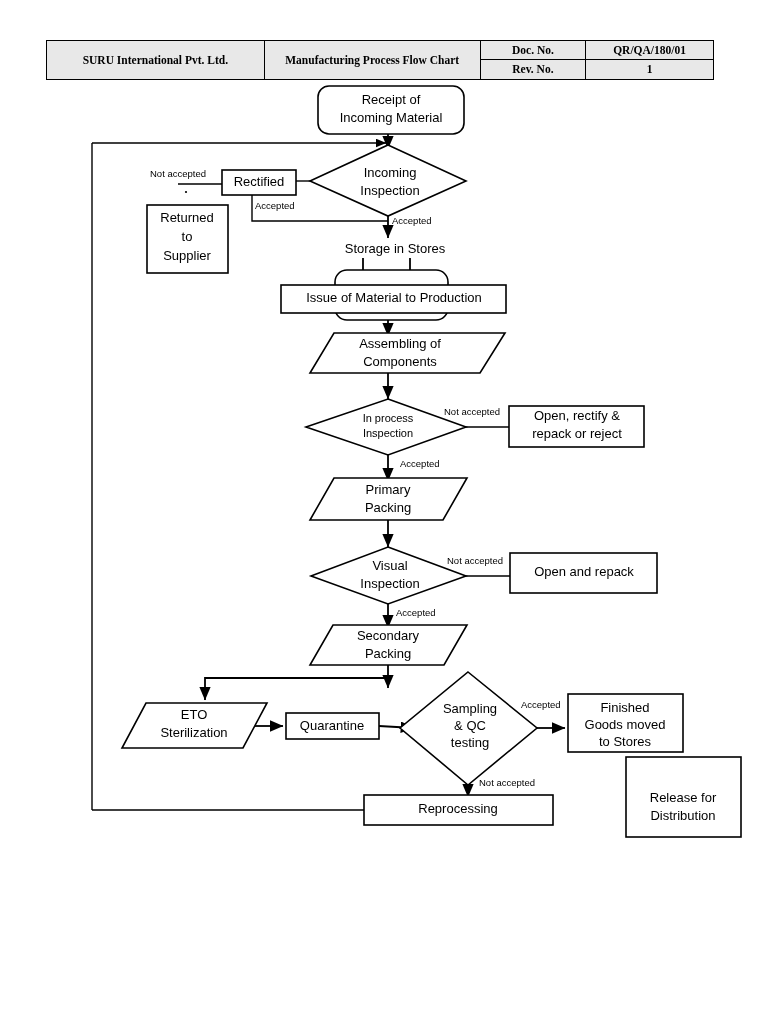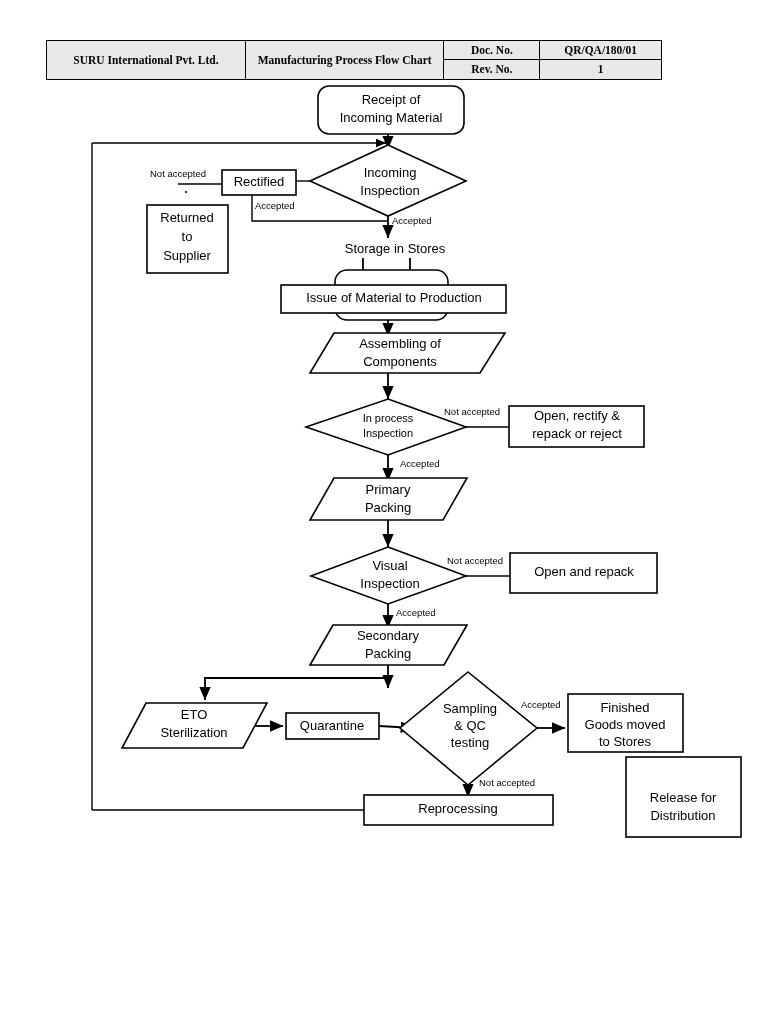--- a/index.html
+++ b/index.html
@@ -1,20 +1,20 @@
 <!DOCTYPE html>
 <html><head>
 <meta charset="utf-8">
 <style>
   html,body{margin:0;padding:0;background:#ffffff;}
   body{width:768px;height:1024px;position:relative;
        font-family:"Liberation Sans",sans-serif;color:#000;}
 
   
-  #doc-header{position:absolute;left:46px;top:40px;width:616px;
+  #doc-header{position:absolute;left:46px;top:40px;width:668px;
               border-collapse:collapse;background:#e8e8e8;}
   #doc-header td{border:1px solid #000;font-family:"Liberation Serif",serif;
                  font-weight:bold;font-size:11.5px;text-align:center;
                  padding:2px 4px;line-height:1.25;}
   .h-company{width:225px;}
   .h-title{width:222px;margin-left:31px;}
   .h-key{width:105px;}
   .h-val{width:124px;}
 
   

